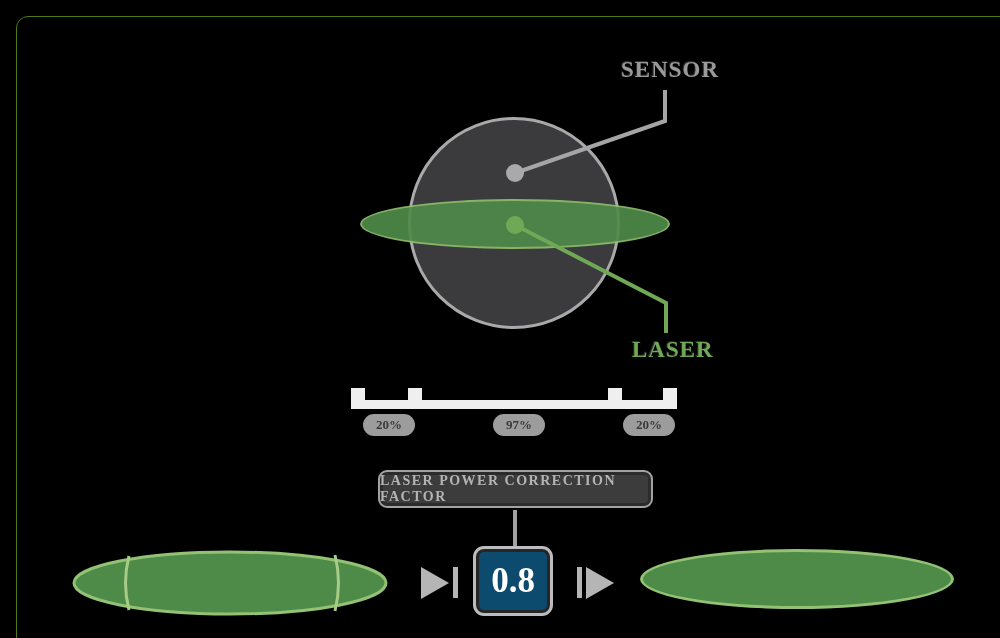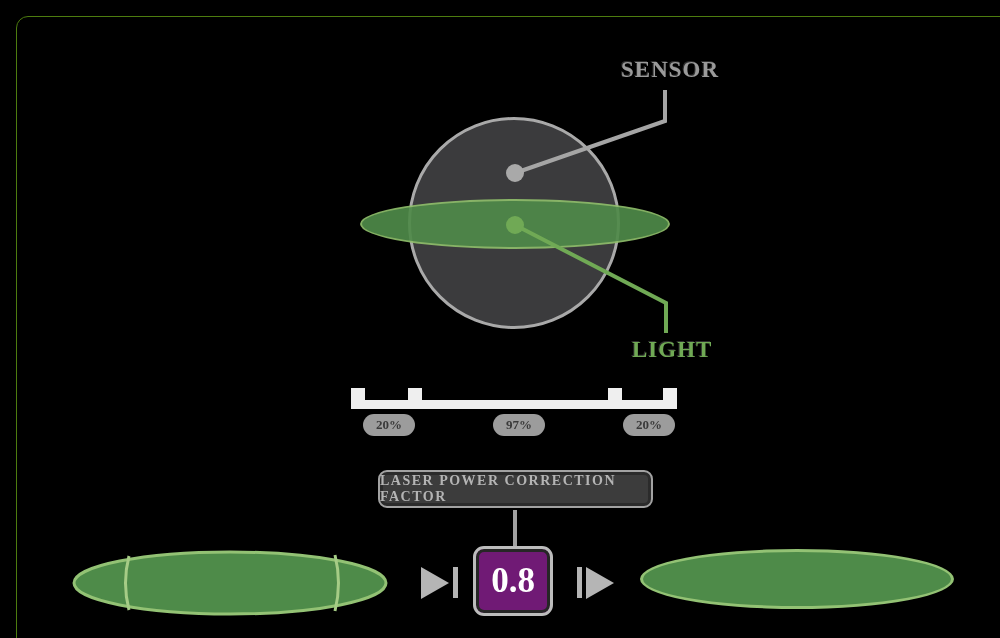--- a/index.html
+++ b/index.html
@@ -42,21 +42,21 @@
   .corr-title{
     position:absolute;left:361px;top:453px;width:275px;height:38px;
     background:#3c3c3c;border:2px solid #a2a2a2;border-radius:9px;
     box-shadow:inset 0 0 0 3px #2b2b2b;
     color:#b4b4b4;font-size:14px;letter-spacing:1.5px;font-weight:bold;
     display:flex;align-items:center;justify-content:center;box-sizing:border-box;
   }
   .corr-connector{position:absolute;left:496px;top:493px;width:4px;height:39px;background:#a2a2a2;}
   .corr-value{
     position:absolute;left:456px;top:529px;width:80px;height:70px;
-    background:#701a75;border:3px solid #bcbcbc;border-radius:11px;
+    background:#0c4a6e;border:3px solid #bcbcbc;border-radius:11px;
     box-shadow:inset 0 0 0 3px #262626;
     color:#fff;font-size:35px;font-weight:bold;
     display:flex;align-items:center;justify-content:center;box-sizing:border-box;
   }
   
   .arrow-tri{
     position:absolute;width:0;height:0;
     border-top:16px solid transparent;border-bottom:16px solid transparent;
     border-left:28px solid #b5b5b5;
   }
@@ -82,21 +82,21 @@
 
   <svg class="overlay" viewBox="0 0 994 632">
     <polyline points="498,156 648,104 648,73" fill="none" stroke="#a5a5a5" stroke-width="4"></polyline>
     <polyline points="498,208 649,286 649,316" fill="none" stroke="#70a955" stroke-width="4"></polyline>
   </svg>
 
   <div class="dot sensor-dot"></div>
   <div class="dot light-dot"></div>
 
   <div class="callout sensor-label">SENSOR</div>
-  <div class="callout light-label">LIGHT</div>
+  <div class="callout light-label">LASER</div>
 
   <div class="ruler-bar"></div>
   <div class="ruler-tick tick-0"></div>
   <div class="ruler-tick tick-1"></div>
   <div class="ruler-tick tick-2"></div>
   <div class="ruler-tick tick-3"></div>
   <div class="ruler-badge badge-0">20%</div>
   <div class="ruler-badge badge-1">97%</div>
   <div class="ruler-badge badge-2">20%</div>
 

